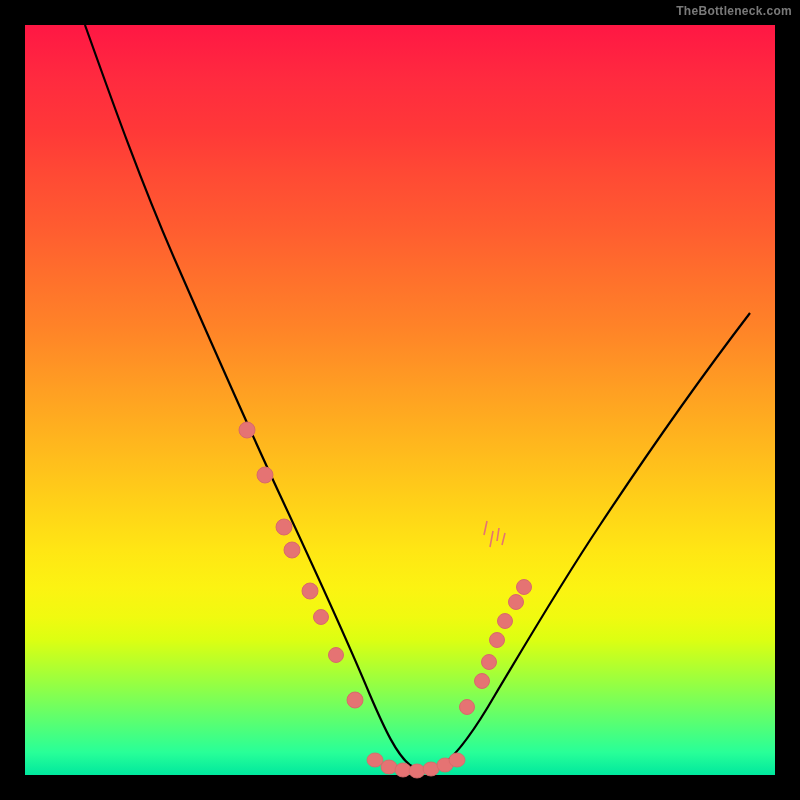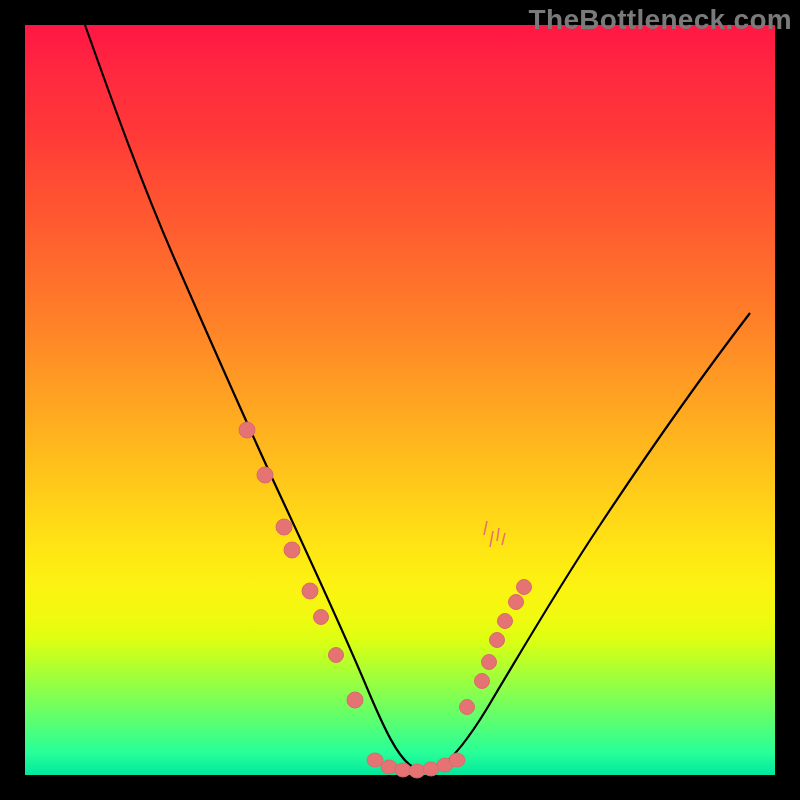--- a/index.html
+++ b/index.html
@@ -73,21 +73,21 @@
   .flame {
     stroke: #e57373;
     stroke-width: 1.6;
     fill: none;
   }
   .watermark {
     position: absolute;
     top: 4px;
     right: 8px;
     font-family: Arial, Helvetica, sans-serif;
-    font-size: 28px;
+    font-size: 12px;
     font-weight: 600;
     color: #7a7a7a;
     letter-spacing: 0.3px;
   }
 </style>
 </head>
 <body>
 
 <div class="frame">
   <div class="plot-bg"></div>

